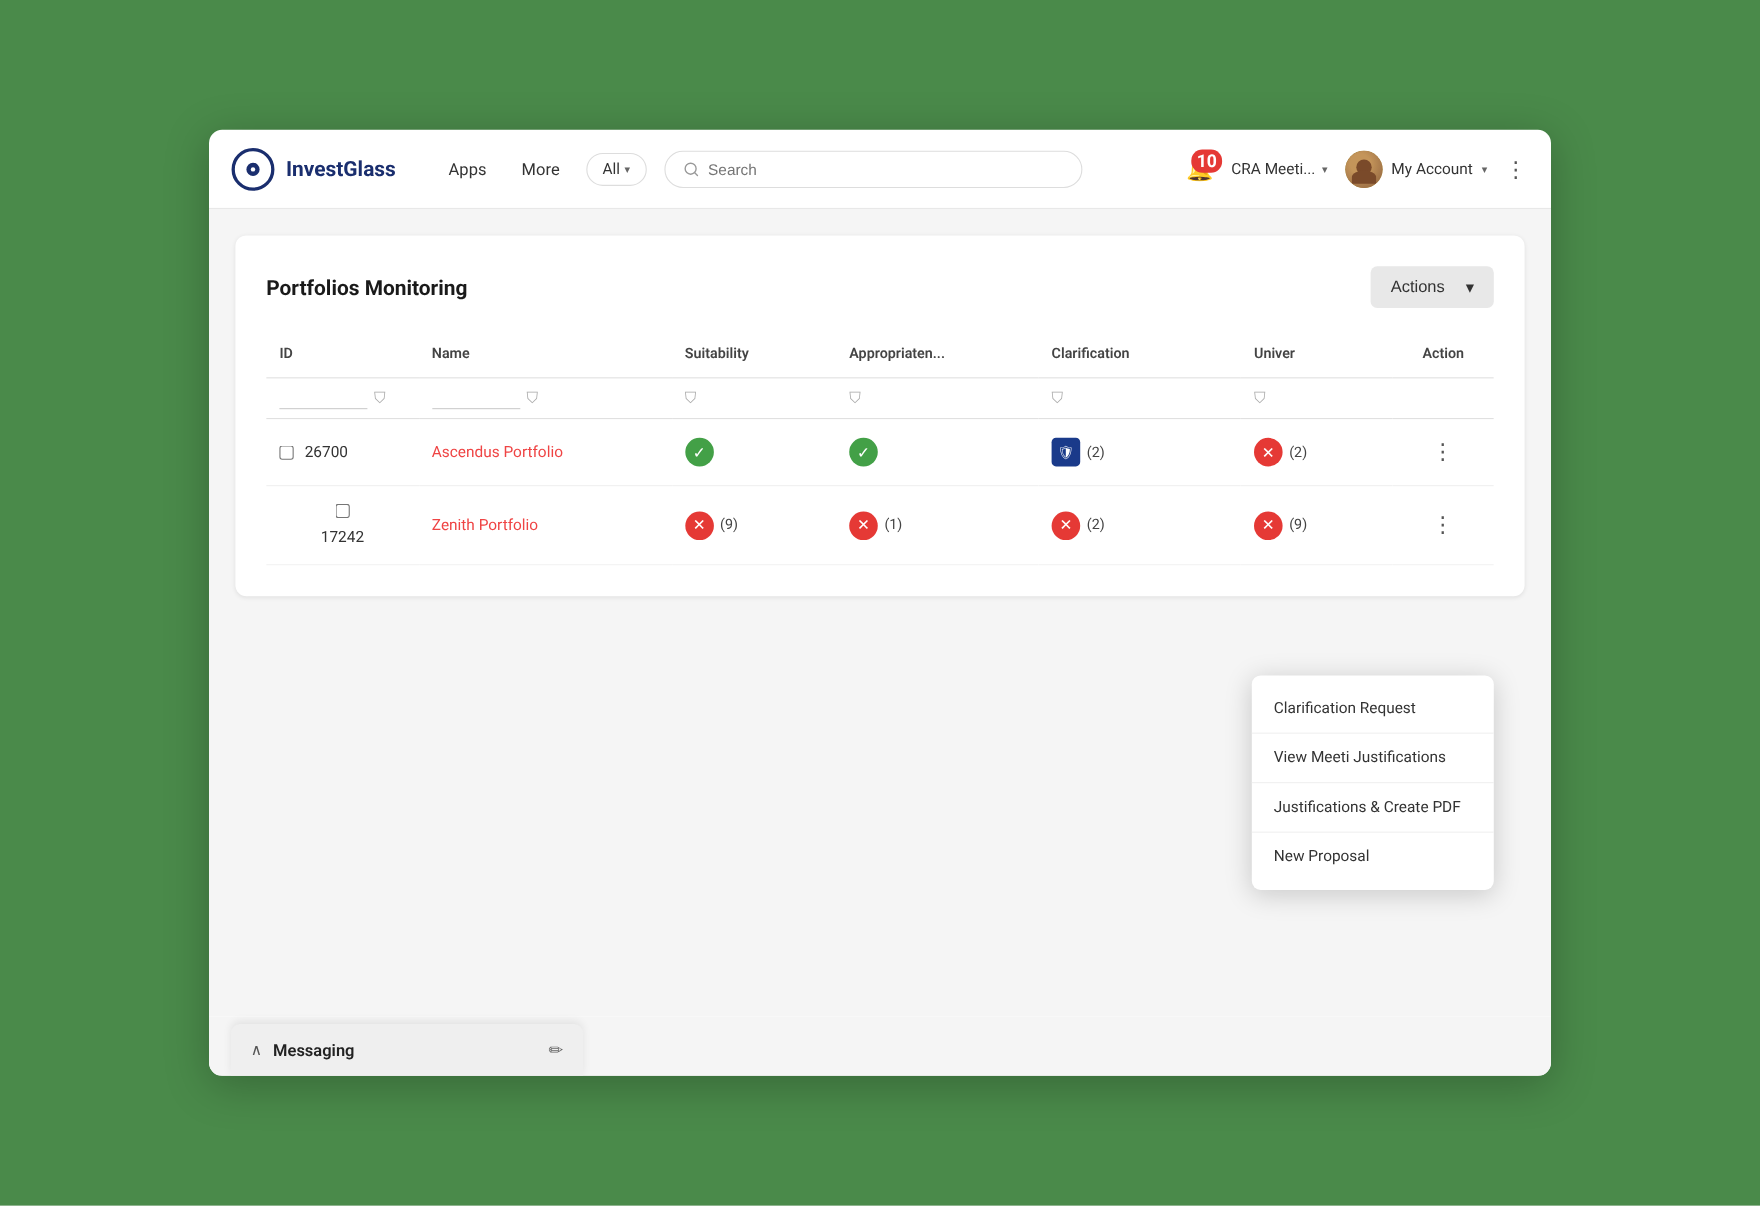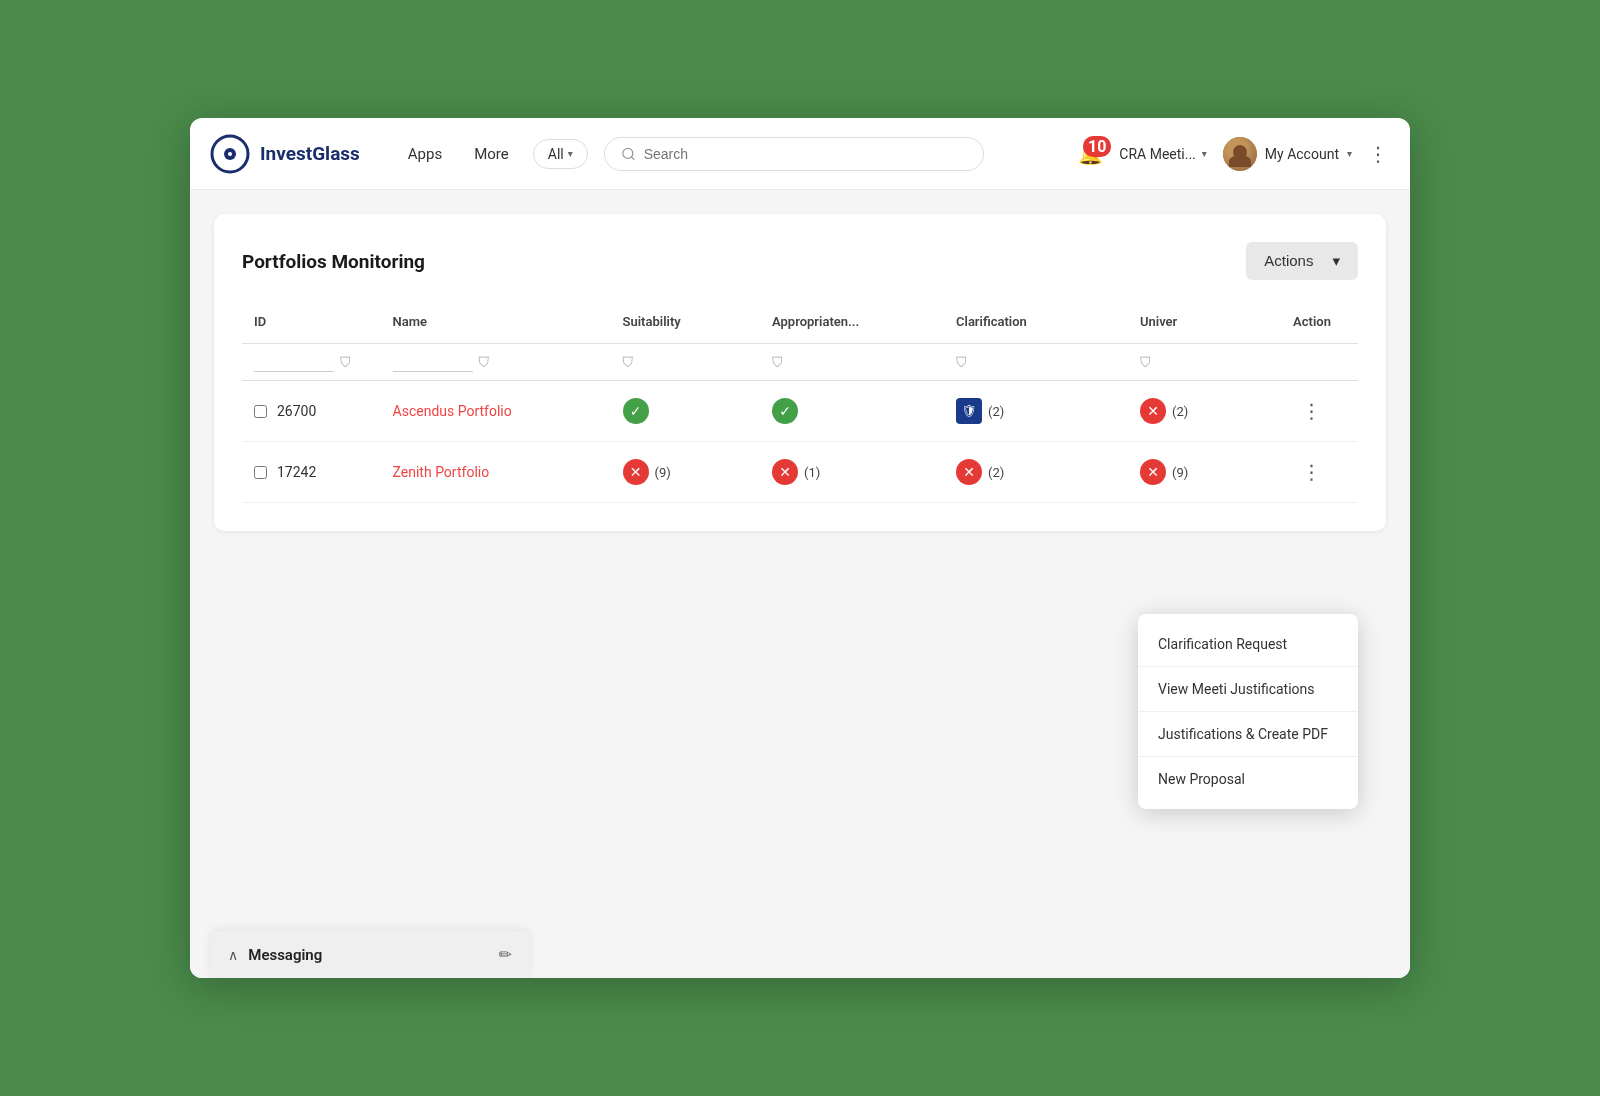--- a/index.html
+++ b/index.html
@@ -498,21 +498,21 @@
                   <span class="count-text">(2)</span>
                 </div>
               </td>
               <td style="text-align:center;">
                 <button class="row-action-btn">⋮</button>
               </td>
             </tr>
 
             <tr>
               <td>
-                <div style="display:flex;align-items:center;gap:10px;">
+                <div style="display:flex;align-items:center;gap:10px;flex-direction:column;">
                   <input type="checkbox" class="checkbox-cell" style="">
                   <span>17242</span>
                 </div>
               </td>
               <td>
                 <a class="portfolio-link">Zenith Portfolio</a>
               </td>
               <td>
                 <div class="status-cell">
                   <span class="status-error">✕</span>

